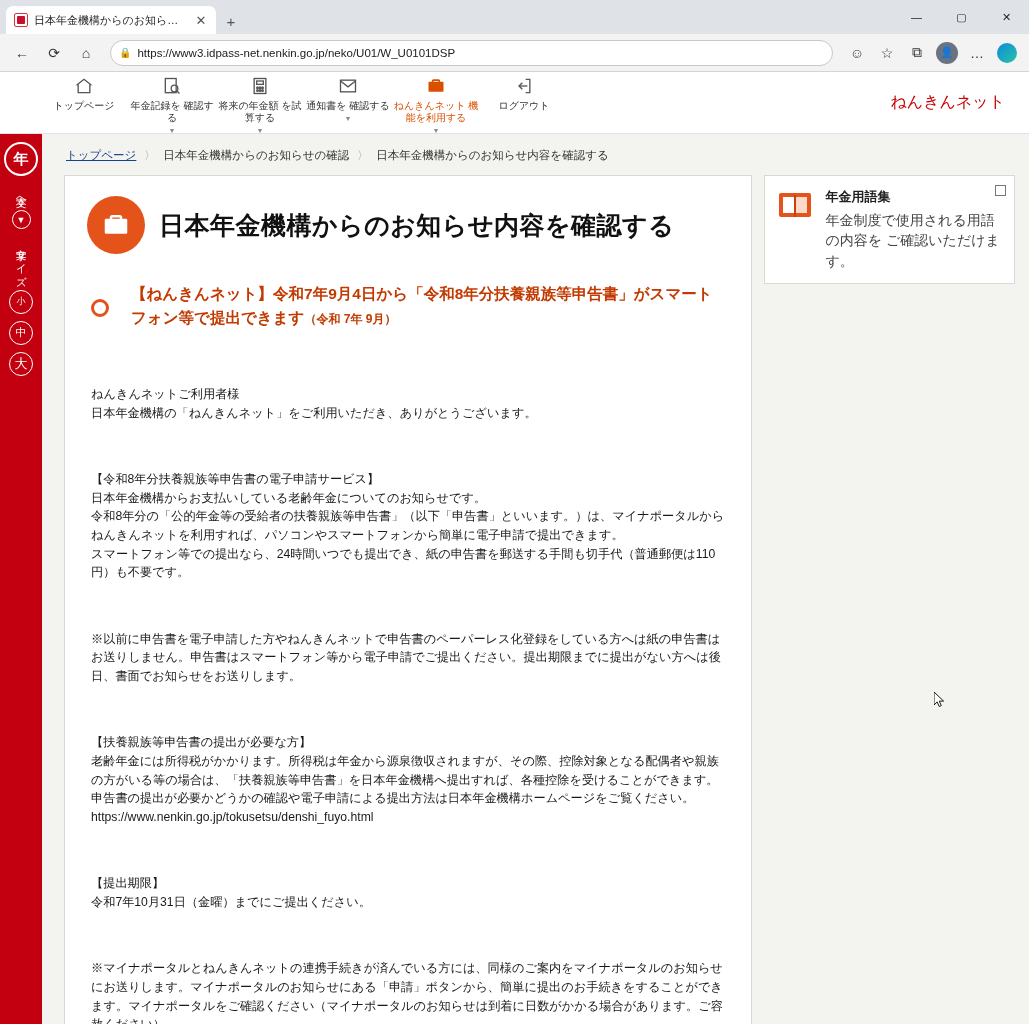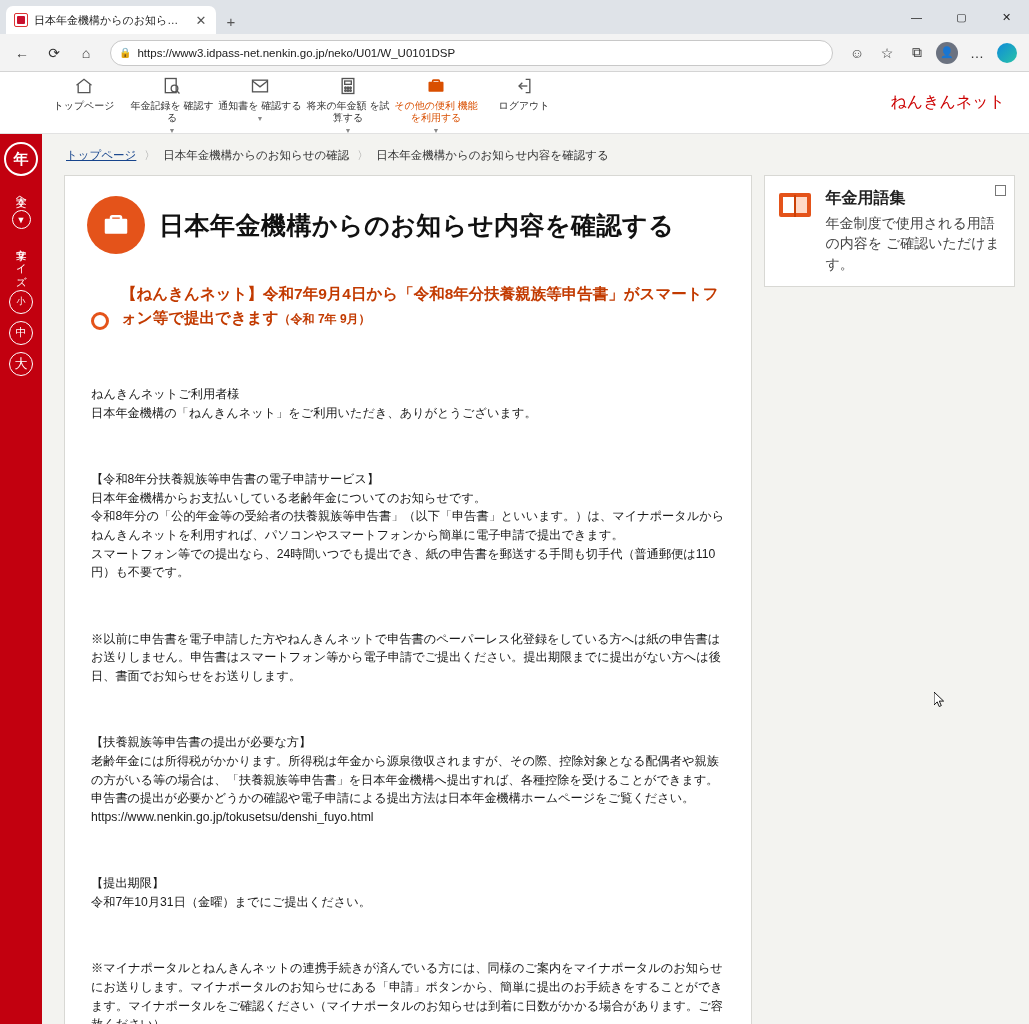--- a/index.html
+++ b/index.html
@@ -224,21 +224,21 @@
   .head-badge {
     width: 58px; height: 58px; border-radius: 50%;
     background: #e4531a;
     display: flex; align-items: center; justify-content: center;
     flex: none;
   }
   .head-badge svg { width: 30px; height: 30px; fill: #fff; }
   .page-title { font-size: 25px; font-weight: bold; color: #111; letter-spacing: 0.5px; }
 
   .notice-head {
-    display: flex; gap: 12px; align-items: flex-end;
+    display: flex; gap: 22px; align-items: center;
     padding: 10px 4px 8px 4px;
     margin-bottom: 10px;
   }
   .notice-ring {
     width: 18px; height: 18px; border-radius: 50%;
     border: 3px solid #e4531a;
     flex: none; margin-top: 3px;
   }
   .notice-title {
     font-size: 15.5px; font-weight: bold; color: #c23a00;
@@ -260,21 +260,21 @@
     border: 1px solid #d8d8d4;
     padding: 12px 10px;
     display: flex; gap: 10px; align-items: flex-start;
     position: relative;
   }
   .side-icon {
     width: 40px; height: 34px;
     flex: none;
     display: flex; align-items: center; justify-content: center;
   }
-  .side-title { font-size: 16px; font-weight: bold; color: #222; margin-bottom: 4px; }
+  .side-title { font-size: 13px; font-weight: bold; color: #222; margin-bottom: 4px; }
   .side-desc { font-size: 14px; color: #444; line-height: 1.45; }
   .ext-icon {
     position: absolute; right: 8px; top: 9px;
     width: 11px; height: 11px;
     border: 1px solid #777;
   }
 
   .cursor {
     position: absolute;
     left: 934px; top: 620px;
@@ -341,32 +341,20 @@
 
       <div class="nav-item">
         <span class="nav-ico">
           <svg viewBox="0 0 24 24" width="20" height="20" fill="none" stroke="currentColor" stroke-width="1.6">
               <rect x="4" y="3" width="13" height="17"></rect>
               <circle cx="15" cy="15" r="4"></circle>
               <path d="M18 18l3 3"></path>
             </svg>
         </span>
         <span class="nav-label">年金記録を
-確認する</span>
-        <span class="nav-caret">▼</span>
-      </div>
-
-      <div class="nav-item">
-        <span class="nav-ico">
-          <svg viewBox="0 0 24 24" width="20" height="20" fill="none" stroke="currentColor" stroke-width="1.6">
-              <rect x="3" y="5" width="18" height="14"></rect>
-              <path d="M3 6l9 7 9-7"></path>
-            </svg>
-        </span>
-        <span class="nav-label">通知書を
 確認する</span>
         <span class="nav-caret">▼</span>
       </div>
 
       <div class="nav-item">
         <span class="nav-ico">
           <svg viewBox="0 0 24 24" width="20" height="20" fill="none" stroke="currentColor" stroke-width="1.6">
               <rect x="5" y="3" width="14" height="18"></rect>
               <rect x="8" y="6" width="8" height="4"></rect>
               <circle cx="9" cy="14" r="1"></circle>
@@ -375,28 +363,40 @@
               <circle cx="9" cy="17.5" r="1"></circle>
               <circle cx="12" cy="17.5" r="1"></circle>
               <circle cx="15" cy="17.5" r="1"></circle>
             </svg>
         </span>
         <span class="nav-label">将来の年金額
 を試算する</span>
         <span class="nav-caret">▼</span>
       </div>
 
+      <div class="nav-item">
+        <span class="nav-ico">
+          <svg viewBox="0 0 24 24" width="20" height="20" fill="none" stroke="currentColor" stroke-width="1.6">
+              <rect x="3" y="5" width="18" height="14"></rect>
+              <path d="M3 6l9 7 9-7"></path>
+            </svg>
+        </span>
+        <span class="nav-label">通知書を
+確認する</span>
+        <span class="nav-caret">▼</span>
+      </div>
+
 
       <div class="nav-item active">
         <span class="nav-ico">
           <svg viewBox="0 0 24 24" width="20" height="20" fill="currentColor">
               <path d="M9 4h6a2 2 0 0 1 2 2v1h3a1 1 0 0 1 1 1v10a1 1 0 0 1-1 1H4a1 1 0 0 1-1-1V8a1 1 0 0 1 1-1h3V6a2 2 0 0 1 2-2zm0 3h6V6H9v1z"></path>
             </svg>
         </span>
-        <span class="nav-label">その他の便利
+        <span class="nav-label">ねんきんネット
 機能を利用する</span>
         <span class="nav-caret">▼</span>
       </div>
 
 
       <div class="nav-item">
         <span class="nav-ico">
           <svg viewBox="0 0 24 24" width="20" height="20" fill="none" stroke="currentColor" stroke-width="1.6">
               <path d="M14 4h5v16h-5"></path>
               <path d="M10 8l-4 4 4 4"></path>

